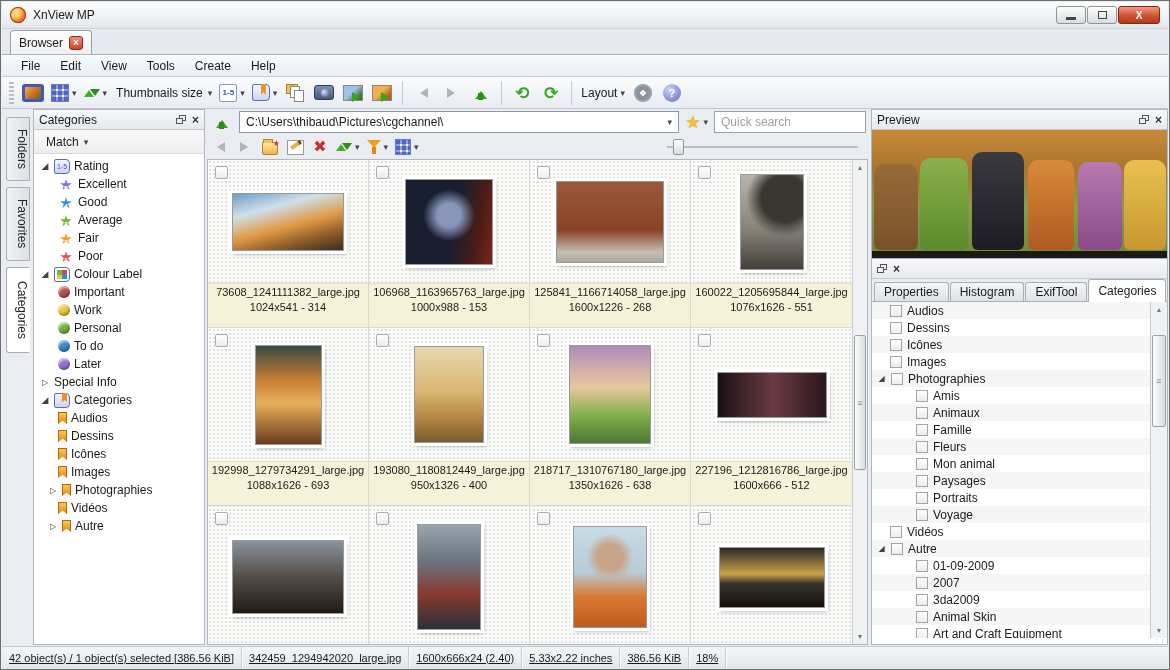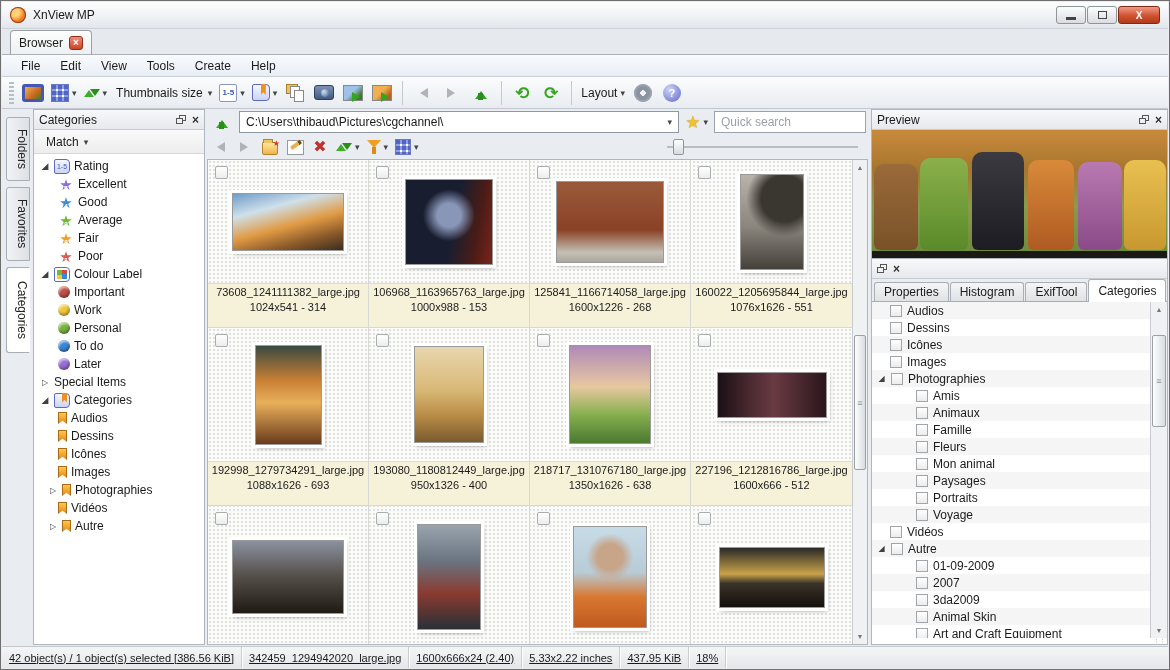--- a/index.html
+++ b/index.html
@@ -345,21 +345,21 @@
         <div class="trow ind1">
             <span class="dot" style="background:#3a88d8"></span>
             <span>To do</span>
           </div>
         <div class="trow ind1">
             <span class="dot" style="background:#9a6fd8"></span>
             <span>Later</span>
           </div>
         <div class="trow">
             <span class="exp">▷</span>
-            <span>Special Items</span>
+            <span>Special Info</span>
           </div>
         <div class="trow">
             <span class="exp open">◢</span>
             <span class="bookic mark"></span>
             <span>Categories</span>
           </div>
         <div class="trow ind1">
             <span class="bm"></span>
             <span>Audios</span>
           </div>
@@ -690,18 +690,18 @@
         <div class="rgrip"></div>
       </div>
     </div>
   </div>
 
   <div class="statusbar">
     <span class="scell">42 object(s) / 1 object(s) selected [386.56 KiB]</span>
     <span class="scell">342459_1294942020_large.jpg</span>
     <span class="scell">1600x666x24 (2.40)</span>
     <span class="scell">5.33x2.22 inches</span>
-    <span class="scell">437.95 KiB</span>
+    <span class="scell">386.56 KiB</span>
     <span class="scell">18%</span>
   </div>
 
 
 </div>
 
 </body></html>

